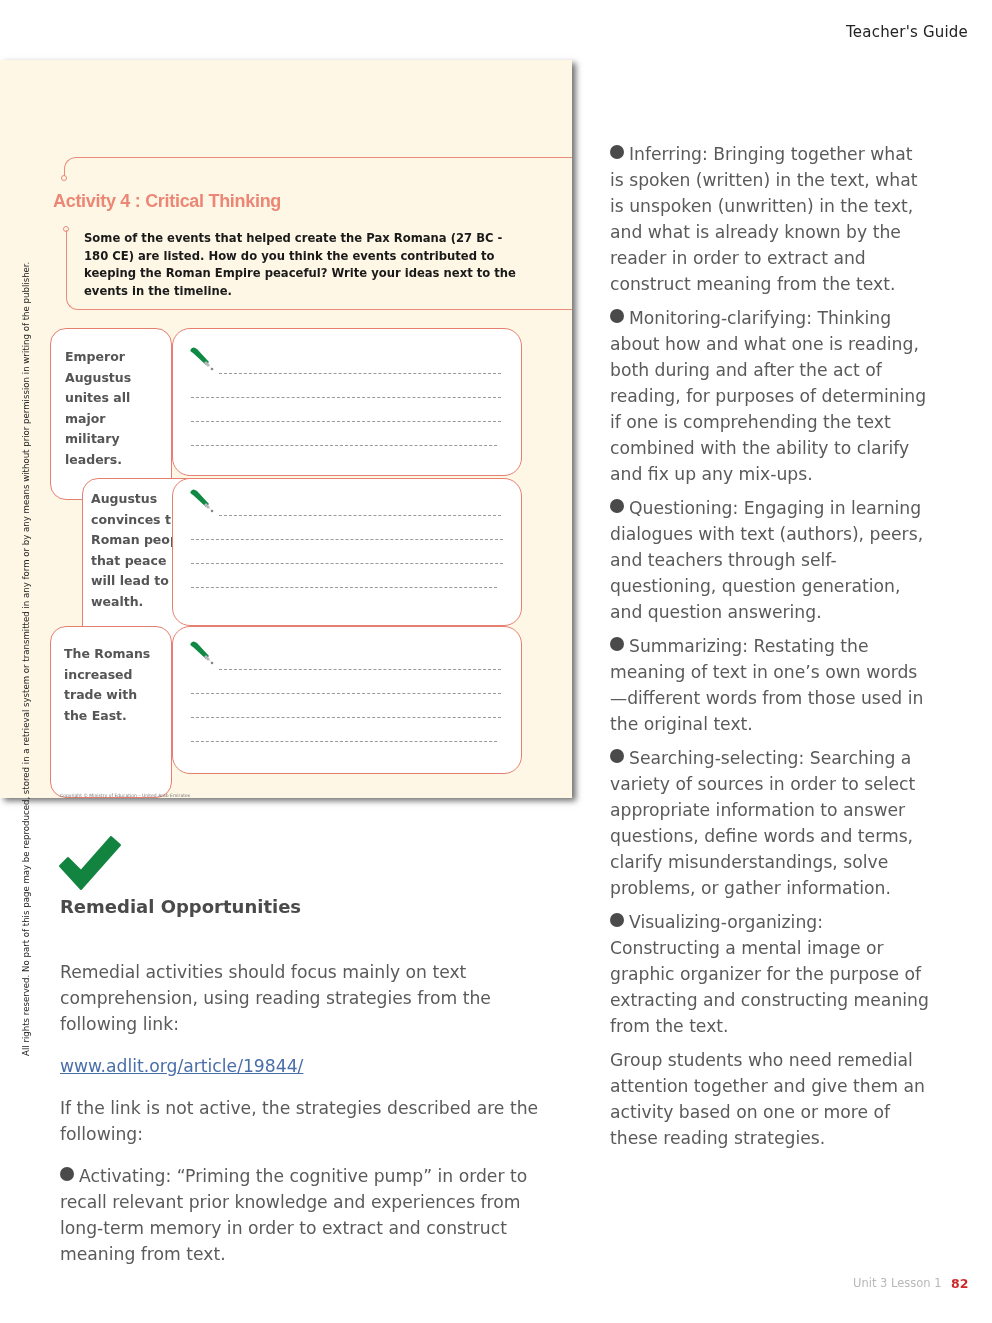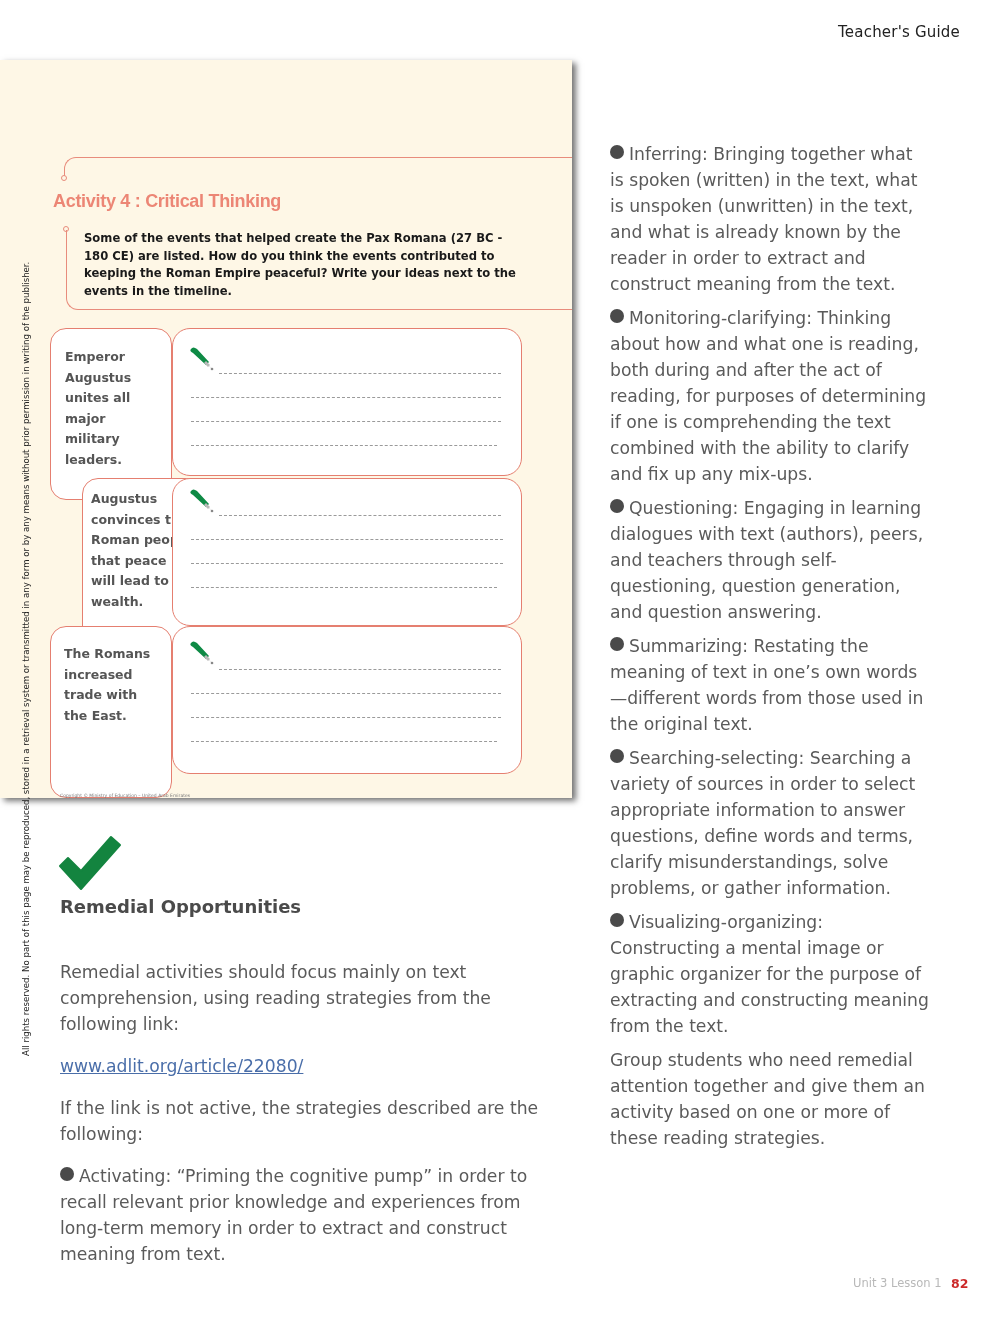--- a/index.html
+++ b/index.html
@@ -1,20 +1,20 @@
 <!DOCTYPE html>
 <html><head>
 <meta charset="utf-8">
 <style>
   * { margin: 0; padding: 0; box-sizing: border-box; }
   html, body { width: 992px; height: 1323px; background: #ffffff; overflow: hidden; }
   body { position: relative; font-family: "Liberation Sans", "DejaVu Sans", sans-serif; color: #555555; }
 
   .header-label {
-    position: absolute; right: 32px; top: 23px;
+    position: absolute; right: 24px; top: 23px;
     font-family: "DejaVu Sans", sans-serif; font-size: 15px; color: #222222; letter-spacing: 0.2px;
   }
 
   .side-notice {
     position: absolute; left: 21px; top: 1056px;
     transform-origin: 0 0; transform: rotate(-90deg);
     white-space: nowrap; font-family: "DejaVu Sans", sans-serif; font-size: 8.6px; color: #222222;
     z-index: 5;
   }
 
@@ -152,21 +152,21 @@
 
   <div class="copyright-mini">Copyright © Ministry of Education – United Arab Emirates</div>
 </section>
 
 <svg class="check-icon" viewBox="0 0 64 58">
   <path d="M2 33 L10 25 L23 38 L53 4 L62 12 L23 56 Z" fill="#13843f" stroke="#13843f" stroke-width="2" stroke-linejoin="round"></path>
 </svg>
 <h3 class="section-title">Remedial Opportunities</h3>
 
 <p class="left-col body-text" style="top:959px;">Remedial activities should focus mainly on text comprehension, using reading strategies from the following link:</p>
-<a class="left-col body-text link-text" style="top:1053px; width:auto;">www.adlit.org/article/22080/</a>
+<a class="left-col body-text link-text" style="top:1053px; width:auto;">www.adlit.org/article/19844/</a>
 <p class="left-col body-text" style="top:1095px;">If the link is not active, the strategies described are the following:</p>
 <p class="left-col body-text bullet" style="top:1163px;">Activating: “Priming the cognitive pump” in order to recall relevant prior knowledge and experiences from long-term memory in order to extract and construct meaning from text.</p>
 
 <div class="right-col body-text" style="top:141px;">
   <p class="bullet">Inferring: Bringing together what is spoken (written) in the text, what is unspoken (unwritten) in the text, and what is already known by the reader in order to extract and construct meaning from the text.</p>
   <p class="bullet">Monitoring-clarifying: Thinking about how and what one is reading, both during and after the act of reading, for purposes of determining if one is comprehending the text combined with the ability to clarify and fix up any mix-ups.</p>
   <p class="bullet">Questioning: Engaging in learning dialogues with text (authors), peers, and teachers through self-questioning, question generation, and question answering.</p>
   <p class="bullet">Summarizing: Restating the meaning of text in one’s own words—different words from those used in the original text.</p>
   <p class="bullet">Searching-selecting: Searching a variety of sources in order to select appropriate information to answer questions, define words and terms, clarify misunderstandings, solve problems, or gather information.</p>
   <p class="bullet">Visualizing-organizing: Constructing a mental image or graphic organizer for the purpose of extracting and constructing meaning from the text.</p>

